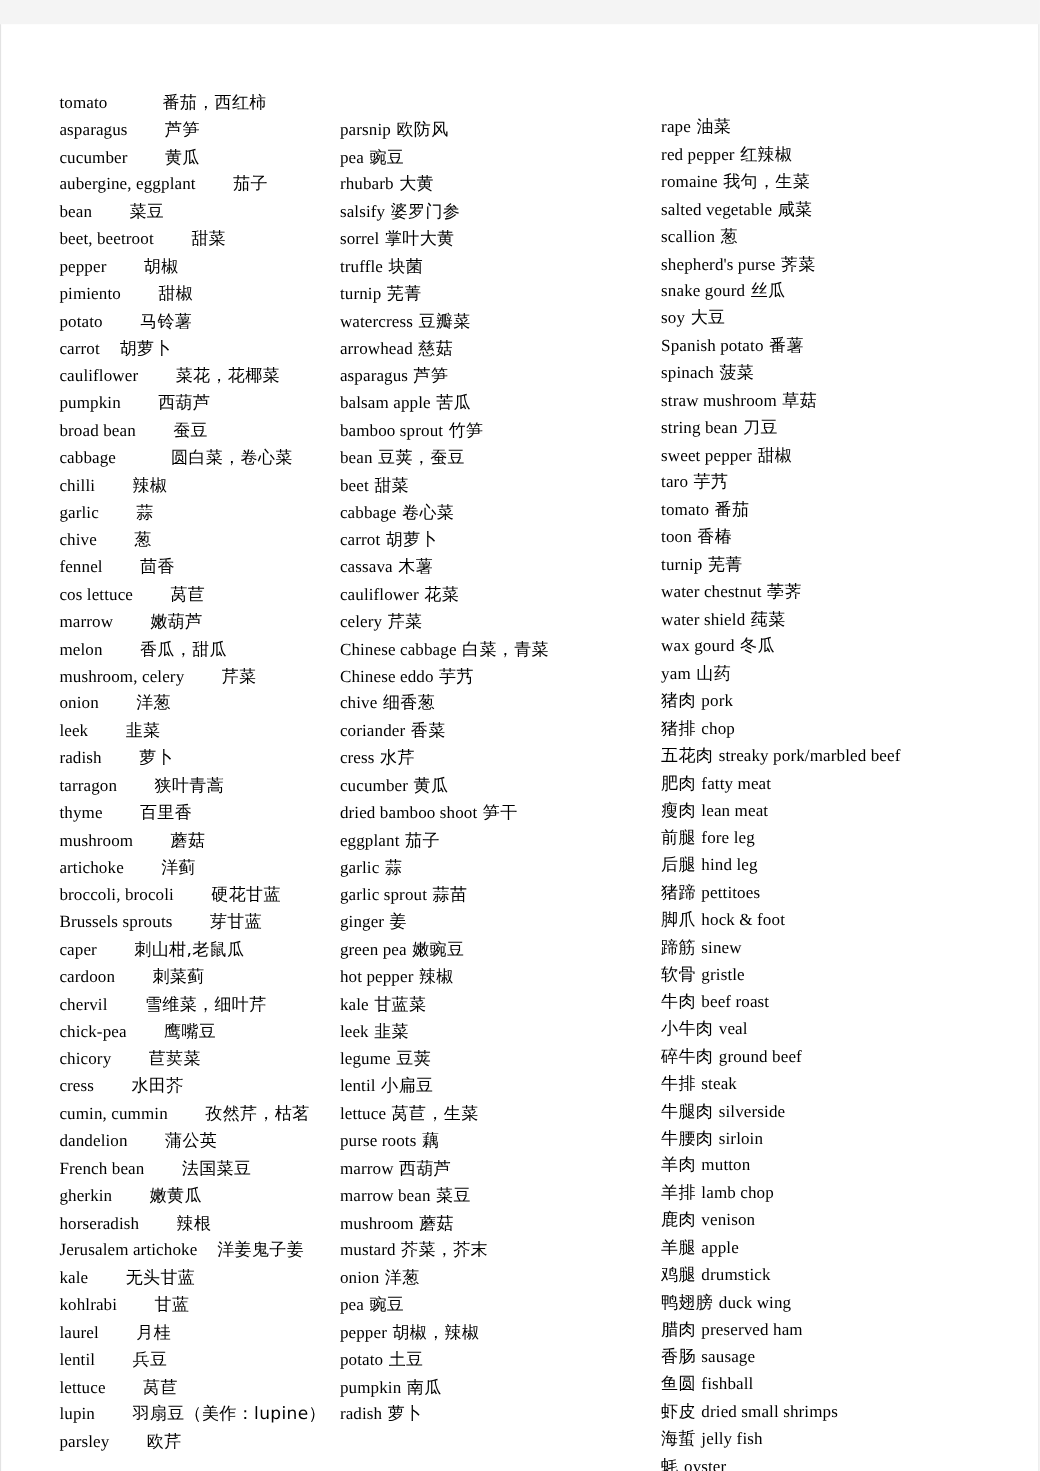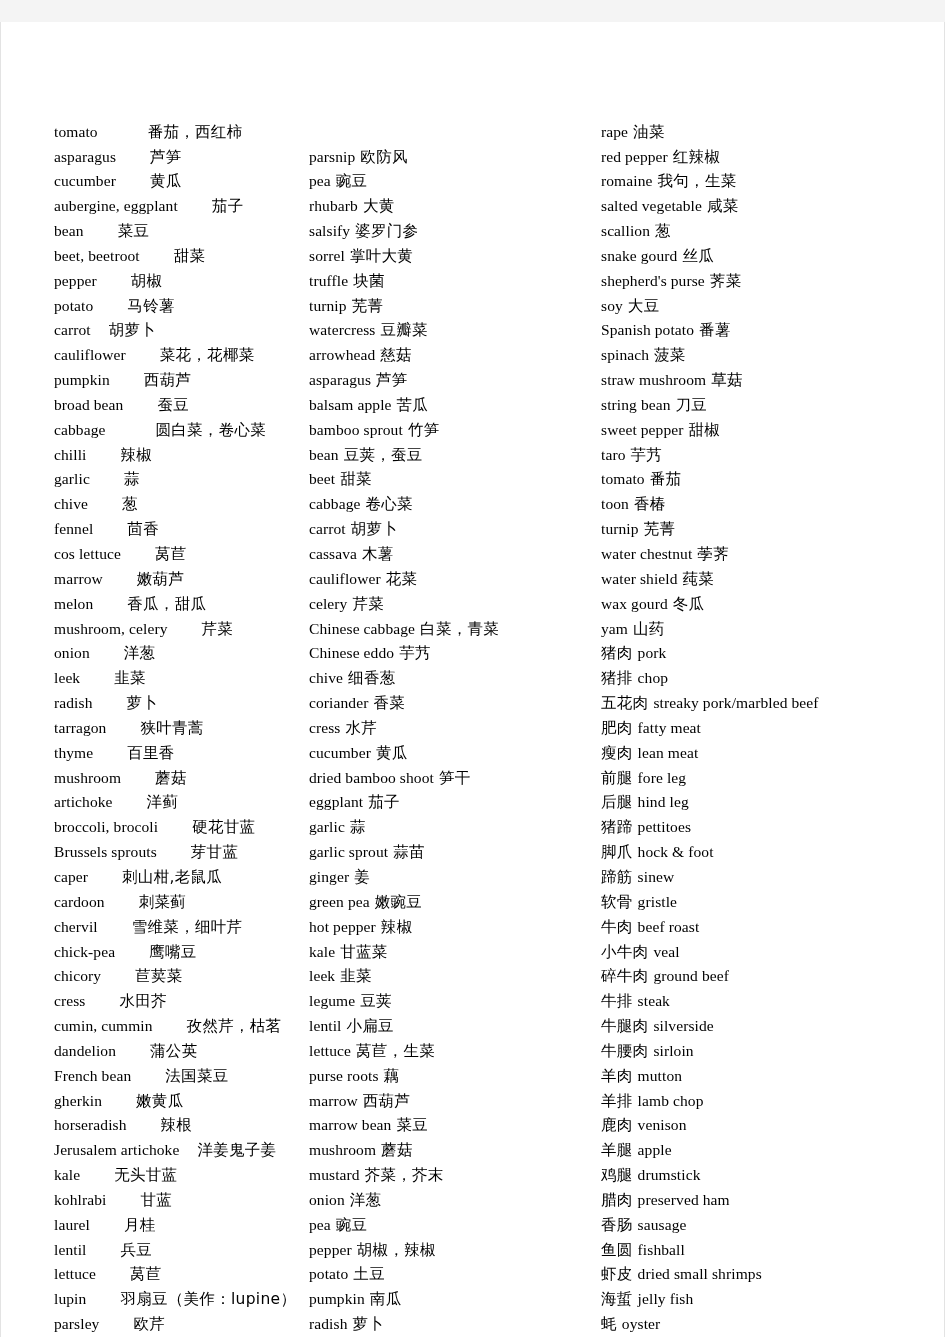--- a/index.html
+++ b/index.html
@@ -32,21 +32,21 @@
   .content {
     position: absolute;
     left: 0;
     top: 0;
     width: 945px;
     height: 1315px;
     padding: 45px 0 0 0;
     box-sizing: border-box;
     display: flex;
     flex-direction: row;
-    align-items: flex-end;
+    align-items: center;
   }
   .column {
     box-sizing: border-box;
   }
   .col-1 {
     width: 300px;
     padding-left: 53px;
   }
   .col-2 {
     width: 290px;
@@ -91,20 +91,21 @@
 <div class="page">
   <div class="content">
     <div class="column col-1">
         <div class="entry"><span class="en">tomato</span><span class="gap-l"></span><span class="zh">番茄，西红柿</span></div>
         <div class="entry"><span class="en">asparagus</span><span class="gap-m"></span><span class="zh">芦笋</span></div>
         <div class="entry"><span class="en">cucumber</span><span class="gap-m"></span><span class="zh">黄瓜</span></div>
         <div class="entry"><span class="en">aubergine, eggplant</span><span class="gap-m"></span><span class="zh">茄子</span></div>
         <div class="entry"><span class="en">bean</span><span class="gap-m"></span><span class="zh">菜豆</span></div>
         <div class="entry"><span class="en">beet, beetroot</span><span class="gap-m"></span><span class="zh">甜菜</span></div>
         <div class="entry"><span class="en">pepper</span><span class="gap-m"></span><span class="zh">胡椒</span></div>
+        <div class="entry"><span class="en">pimiento</span><span class="gap-m"></span><span class="zh">甜椒</span></div>
         <div class="entry"><span class="en">potato</span><span class="gap-m"></span><span class="zh">马铃薯</span></div>
         <div class="entry"><span class="en">carrot</span><span class="gap-s"></span><span class="zh">胡萝卜</span></div>
         <div class="entry"><span class="en">cauliflower</span><span class="gap-m"></span><span class="zh">菜花，花椰菜</span></div>
         <div class="entry"><span class="en">pumpkin</span><span class="gap-m"></span><span class="zh">西葫芦</span></div>
         <div class="entry"><span class="en">broad bean</span><span class="gap-m"></span><span class="zh">蚕豆</span></div>
         <div class="entry"><span class="en">cabbage</span><span class="gap-l"></span><span class="zh">圆白菜，卷心菜</span></div>
         <div class="entry"><span class="en">chilli</span><span class="gap-m"></span><span class="zh">辣椒</span></div>
         <div class="entry"><span class="en">garlic</span><span class="gap-m"></span><span class="zh">蒜</span></div>
         <div class="entry"><span class="en">chive</span><span class="gap-m"></span><span class="zh">葱</span></div>
         <div class="entry"><span class="en">fennel</span><span class="gap-m"></span><span class="zh">茴香</span></div>
@@ -190,22 +191,22 @@
         <div class="entry"><span class="en">potato</span><span class="sp"></span><span class="zh">土豆</span></div>
         <div class="entry"><span class="en">pumpkin</span><span class="sp"></span><span class="zh">南瓜</span></div>
         <div class="entry"><span class="en">radish</span><span class="sp"></span><span class="zh">萝卜</span></div>
       </div>
     <div class="column col-3">
         <div class="entry"><span class="en">rape</span><span class="sp"></span><span class="zh">油菜</span></div>
         <div class="entry"><span class="en">red pepper</span><span class="sp"></span><span class="zh">红辣椒</span></div>
         <div class="entry"><span class="en">romaine</span><span class="sp"></span><span class="zh">我句，生菜</span></div>
         <div class="entry"><span class="en">salted vegetable</span><span class="sp"></span><span class="zh">咸菜</span></div>
         <div class="entry"><span class="en">scallion</span><span class="sp"></span><span class="zh">葱</span></div>
+        <div class="entry"><span class="en">shepherd's purse</span><span class="sp"></span><span class="zh">荠菜</span></div>
         <div class="entry"><span class="en">snake gourd</span><span class="sp"></span><span class="zh">丝瓜</span></div>
-        <div class="entry"><span class="en">shepherd's purse</span><span class="sp"></span><span class="zh">荠菜</span></div>
         <div class="entry"><span class="en">soy</span><span class="sp"></span><span class="zh">大豆</span></div>
         <div class="entry"><span class="en">Spanish potato</span><span class="sp"></span><span class="zh">番薯</span></div>
         <div class="entry"><span class="en">spinach</span><span class="sp"></span><span class="zh">菠菜</span></div>
         <div class="entry"><span class="en">straw mushroom</span><span class="sp"></span><span class="zh">草菇</span></div>
         <div class="entry"><span class="en">string bean</span><span class="sp"></span><span class="zh">刀豆</span></div>
         <div class="entry"><span class="en">sweet pepper</span><span class="sp"></span><span class="zh">甜椒</span></div>
         <div class="entry"><span class="en">taro</span><span class="sp"></span><span class="zh">芋艿</span></div>
         <div class="entry"><span class="en">tomato</span><span class="sp"></span><span class="zh">番茄</span></div>
         <div class="entry"><span class="en">toon</span><span class="sp"></span><span class="zh">香椿</span></div>
         <div class="entry"><span class="en">turnip</span><span class="sp"></span><span class="zh">芜菁</span></div>
@@ -228,20 +229,21 @@
         <div class="entry"><span class="zh">小牛肉</span><span class="sp"></span><span class="en">veal</span></div>
         <div class="entry"><span class="zh">碎牛肉</span><span class="sp"></span><span class="en">ground beef</span></div>
         <div class="entry"><span class="zh">牛排</span><span class="sp"></span><span class="en">steak</span></div>
         <div class="entry"><span class="zh">牛腿肉</span><span class="sp"></span><span class="en">silverside</span></div>
         <div class="entry"><span class="zh">牛腰肉</span><span class="sp"></span><span class="en">sirloin</span></div>
         <div class="entry"><span class="zh">羊肉</span><span class="sp"></span><span class="en">mutton</span></div>
         <div class="entry"><span class="zh">羊排</span><span class="sp"></span><span class="en">lamb chop</span></div>
         <div class="entry"><span class="zh">鹿肉</span><span class="sp"></span><span class="en">venison</span></div>
         <div class="entry"><span class="zh">羊腿</span><span class="sp"></span><span class="en">apple</span></div>
         <div class="entry"><span class="zh">鸡腿</span><span class="sp"></span><span class="en">drumstick</span></div>
+        <div class="entry"><span class="zh">鸭翅膀</span><span class="sp"></span><span class="en">duck wing</span></div>
         <div class="entry"><span class="zh">腊肉</span><span class="sp"></span><span class="en">preserved ham</span></div>
         <div class="entry"><span class="zh">香肠</span><span class="sp"></span><span class="en">sausage</span></div>
         <div class="entry"><span class="zh">鱼圆</span><span class="sp"></span><span class="en">fishball</span></div>
         <div class="entry"><span class="zh">虾皮</span><span class="sp"></span><span class="en">dried small shrimps</span></div>
         <div class="entry"><span class="zh">海蜇</span><span class="sp"></span><span class="en">jelly fish</span></div>
         <div class="entry"><span class="zh">蚝</span><span class="sp"></span><span class="en">oyster</span></div>
       </div>
   </div>
 </div>
 

